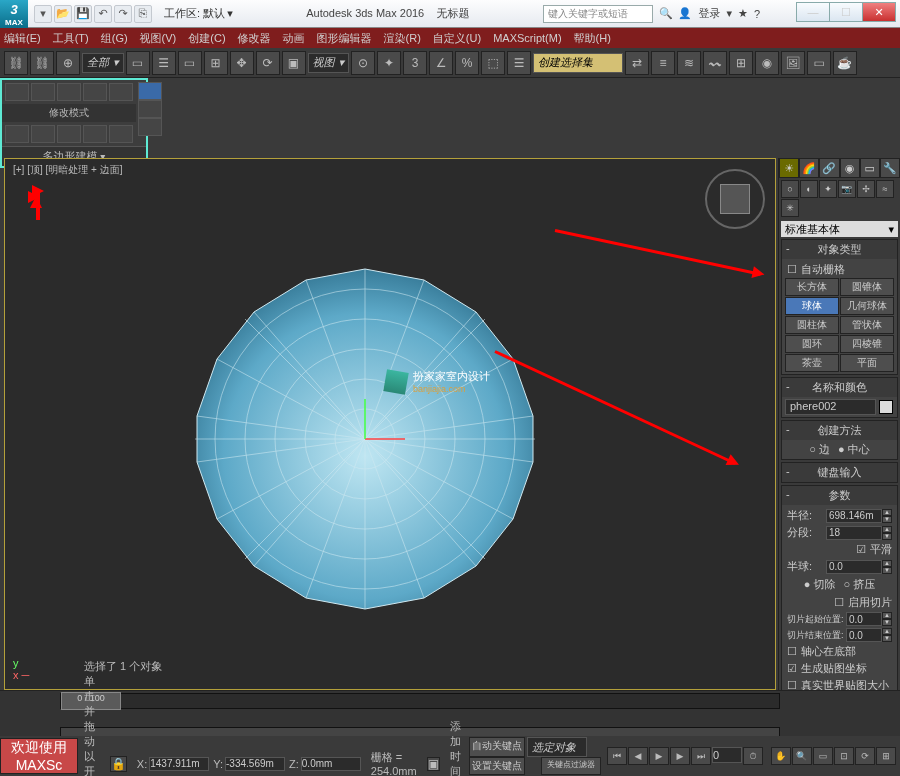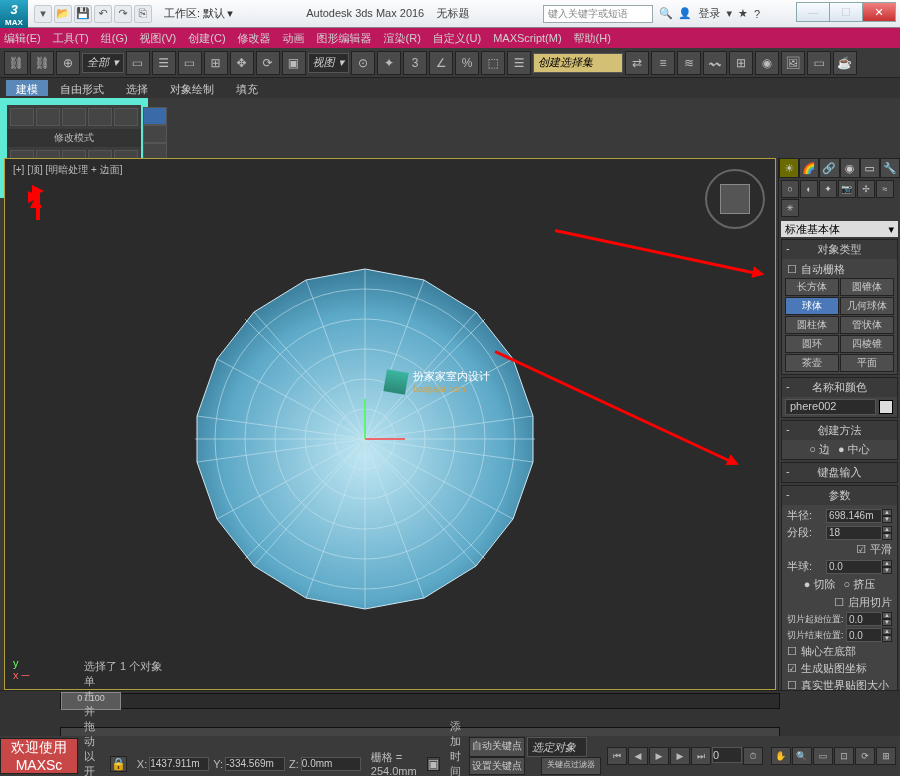--- a/index.html
+++ b/index.html
@@ -9,30 +9,30 @@
 .titlebar .max-icon::before { content:"3"; position:absolute; top:2px; left:50%; transform:translateX(-50%); font-size:13px; font-style:italic; }
 .qat { display: flex; gap: 2px; padding: 0 6px; }
 .qat-btn { width: 18px; height: 18px; background: #e8ecf1; border: 1px solid #c4c9d0; border-radius: 2px; display:flex; align-items:center; justify-content:center; color:#555; }
 .ws-label { color: #333; margin-left: 6px; }
 .title-center { flex: 1; text-align: center; color: #444; }
 .search-box { width: 110px; height: 18px; background: #fff; border: 1px solid #9aa; color: #888; padding: 0 4px; font-size: 10px; line-height: 16px; }
 .title-right { display: flex; align-items: center; gap: 6px; padding-right: 140px; color: #444; }
 .win-btns { position: absolute; right: 4px; top: 2px; display: flex; }
 .win-btn { width: 34px; height: 20px; display: flex; align-items: center; justify-content: center; border: 1px solid #8aa; background: linear-gradient(#f8fbfe,#dbe6f1); margin-left: -1px; }
 .win-btn.close { background: linear-gradient(#f08080,#c93030); color: #fff; }
-.menubar { height: 20px; background: #be185d; display: flex; align-items: center; padding: 0 4px; gap: 12px; color: #d0d0d0; }
+.menubar { height: 20px; background: #7f1d1d; display: flex; align-items: center; padding: 0 4px; gap: 12px; color: #d0d0d0; }
 .menubar span { cursor: default; }
 .toolbar { height: 30px; background: #3a3a3a; border-bottom: 1px solid #222; display: flex; align-items: center; padding: 0 4px; gap: 2px; }
 .tbtn { width: 24px; height: 24px; background: #4a4a4a; border: 1px solid #222; display:flex; align-items:center; justify-content:center; color:#bbb; font-size:12px; }
 .tsel { height: 20px; background: #2b2b2b; border: 1px solid #555; color: #ccc; padding: 0 4px; display:flex; align-items:center; gap:4px;font-style:italic; }
 .ribbon-tabs { display:flex; gap:2px; padding: 2px 6px; background:#333; height:20px; }
 .ribbon-tab { padding: 2px 10px; color:#ccc; background:#333; }
 .ribbon-tab.active { background:#5a88b8; color:#fff; }
 .ribbon-body { display:flex; }
-.ribbon-left { width: 148px; border: 7px solid #5eead4; background:#3d3d3d; }
+.ribbon-left { width: 148px; border: 2px solid #5eead4; background:#3d3d3d; }
 .mod-row { display:flex; gap:2px; padding:3px; }
 .mod-btn { width: 24px; height: 18px; border: 1px solid #555; background:#454545; }
 .mod-label { text-align:center; color:#bbb; padding:2px; background:#333; font-size:10px; }
 .viewport-wrap { position: absolute; top: 158px; left: 4px; right: 124px; bottom: 86px; background: #2b2b2b; border: 1px solid #b4a03a; }
 .vp-label { position:absolute; top:4px; left:8px; color:#bbb; font-size:10px; }
 .sphere { position:absolute; left: 180px; top: 100px; width: 360px; height: 360px; }
 .watermark { position:absolute; left: 380px; top: 210px; color:#fff; font-size:14px; display:flex; align-items:center; gap:6px; }
 .watermark .cube { width: 22px; height: 22px; background: linear-gradient(#3bb6a0,#2a8876); transform: rotate(10deg); }
 .watermark .sub { font-size: 9px; color: #d8a040; display:block; }
 .viewcube { position:absolute; top:10px; right:10px; width:60px; height:60px; border:2px solid #666; border-radius:50%; display:flex; align-items:center; justify-content:center; }
@@ -156,27 +156,20 @@
   <div class="tbtn">≋</div>
   <div class="tbtn">〰</div>
   <div class="tbtn">⊞</div>
   <div class="tbtn">◉</div>
   <div class="tbtn">🖼</div>
   <div class="tbtn">▭</div>
   <div class="tbtn">☕</div>
 </div>
 
 <div>
-  <div class="ribbon-tabs">
-    <div class="ribbon-tab active">建模</div>
-    <div class="ribbon-tab">自由形式</div>
-    <div class="ribbon-tab">选择</div>
-    <div class="ribbon-tab">对象绘制</div>
-    <div class="ribbon-tab">填充</div>
-  </div>
   <div class="ribbon-body">
     <div class="ribbon-left">
       <div style="display:flex">
         <div style="flex:1">
           <div class="mod-row">
             <div class="mod-btn"></div>
             <div class="mod-btn"></div>
             <div class="mod-btn"></div>
             <div class="mod-btn"></div>
             <div class="mod-btn"></div>

